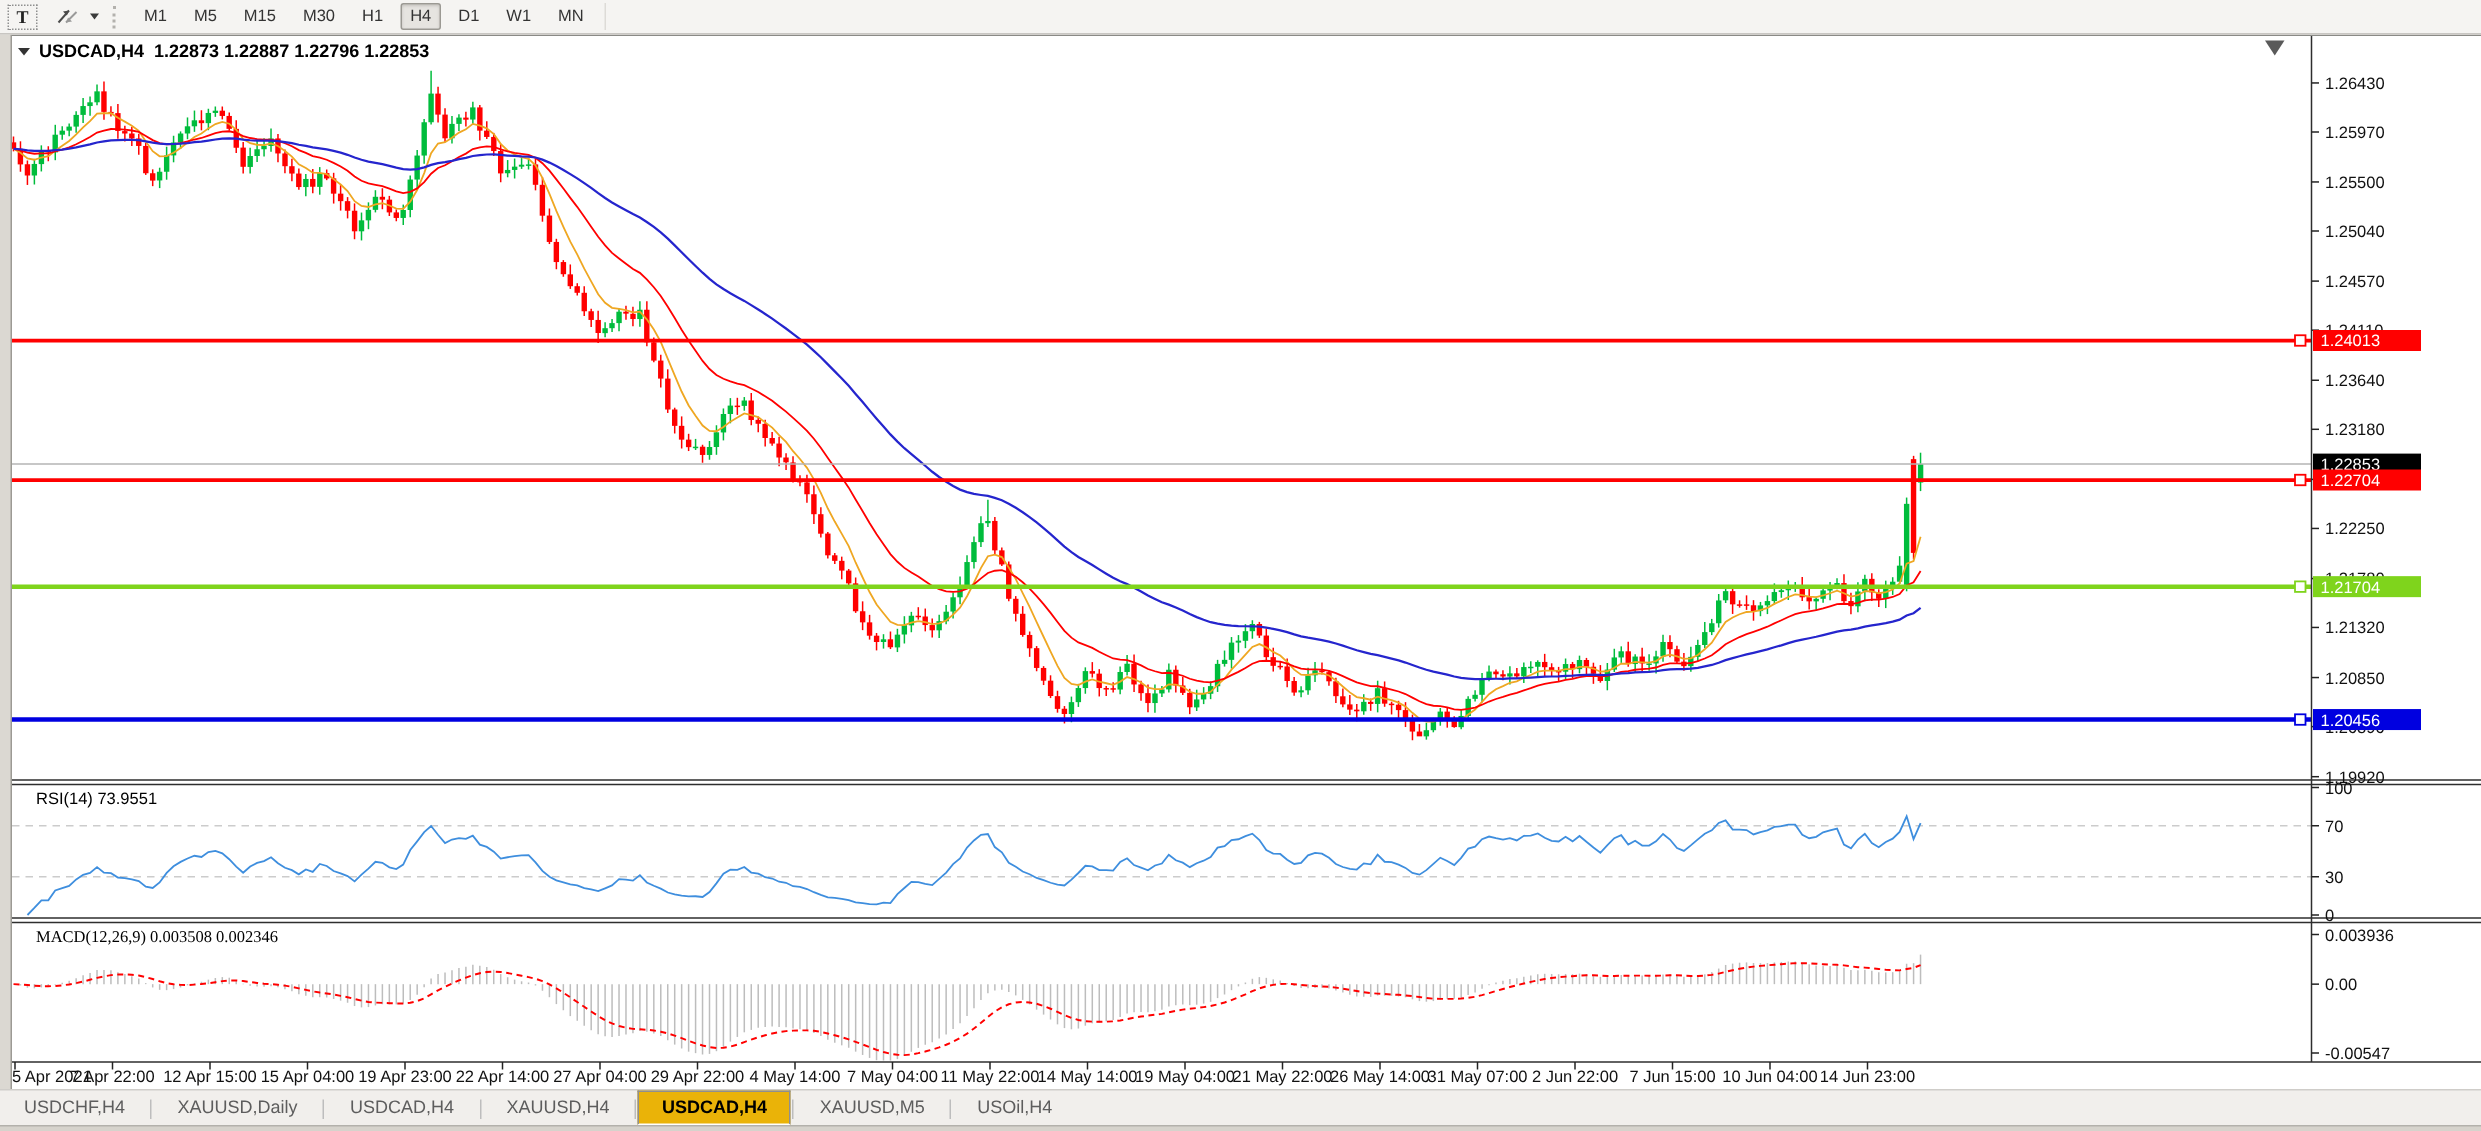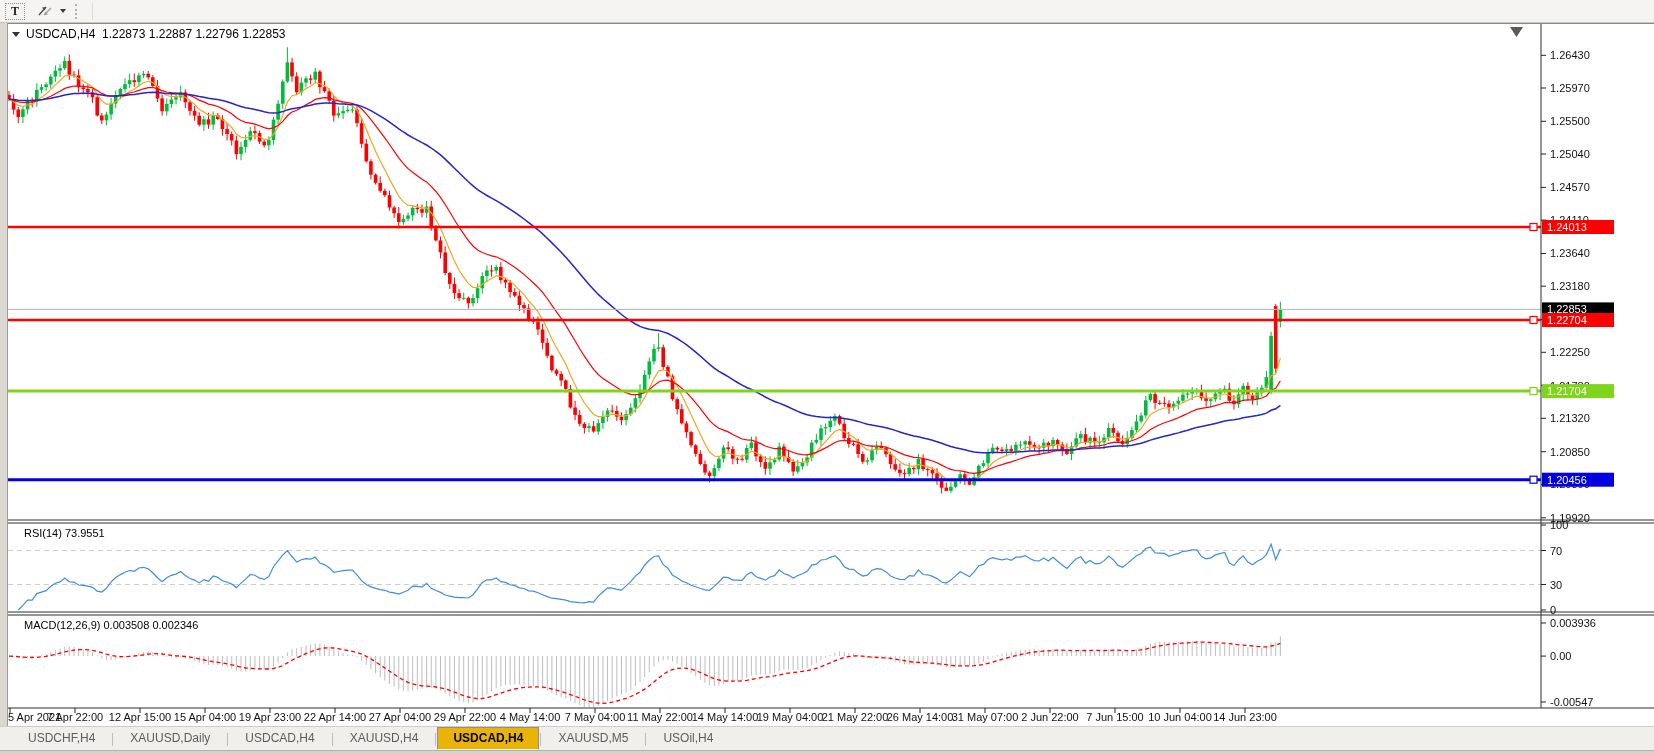--- a/index.html
+++ b/index.html
@@ -17,30 +17,30 @@
   .vsep{width:1px;height:18px;background:#dddbd7;margin:0 5px;}
   .grip{width:3px;height:15px;border-left:2px dotted #b3b1ad;margin:0 7px 0 9px;}
   .tf{display:flex;align-items:center;}
   .tfbtn{min-width:24px;padding:2px 5px;margin:0 3px;background:transparent;border:1px solid transparent;
          font-size:11px;color:#333;text-align:center;border-radius:2px;cursor:default;font-family:"Liberation Sans",sans-serif;}
   .tfbtn.active{background:#e6e4e0;border:1px solid #9b9993;box-shadow:inset 0 1px 2px #c4c2be;}
 
   
   #chart-svg{position:absolute;top:0;left:0;z-index:1;}
   .chart-title{position:absolute;top:27px;left:12px;z-index:3;display:flex;align-items:center;gap:6px;
-               font-size:12px;font-weight:400;color:#000;white-space:pre;}
+               font-size:12px;font-weight:700;color:#000;white-space:pre;}
   .tri-down{width:0;height:0;border-left:4px solid transparent;border-right:4px solid transparent;
             border-top:5px solid #333;}
   .pane-label{position:absolute;left:24px;z-index:3;font-size:11px;color:#000;white-space:pre;}
   .rsi-label{top:527px;}
-  .macd-label{top:619px;}
+  .macd-label{top:619px;font-family:Liberation Serif, serif;}
 
   
   .tabbar{position:absolute;top:726px;left:0;width:1654px;height:24px;background:#f1efec;
-          border-top:1px solid #cfcdc9;display:flex;align-items:flex-end;z-index:6;padding-left:12px;box-sizing:border-box;}
+          border-top:1px solid #cfcdc9;display:flex;align-items:flex-end;z-index:6;box-sizing:border-box;}
   .tab{height:21px;line-height:20px;padding:0 15px;font-size:12px;color:#5d5d5d;background:transparent;
        border:1px solid transparent;cursor:default;white-space:nowrap;}
   .tab.active{background:#eab308;border:1px solid #8f8f8f;border-bottom:1px solid #ffffff;color:#000;font-weight:700;}
   .tabsep{width:1px;height:13px;background:#bdbdbd;margin:0 1px 4px 1px;}
   .bottomstrip{position:absolute;top:750px;left:0;width:1654px;height:4px;background:#d6d3cc;
                border-top:1px solid #b3b1ab;z-index:6;}
   .leftstrip{position:absolute;top:23px;left:0;width:7px;height:703px;background:#dbd8d2;
              border-right:1px solid #9c9a94;z-index:5;}
 </style>
 </head>
@@ -53,20 +53,31 @@
     <div class="toolgroup">
       <svg width="20" height="14" viewBox="0 0 20 14">
         <path d="M4 11 L11 3" stroke="#4a4a4a" stroke-width="1.3" fill="none"></path>
         <path d="M11 3 l-4 0.6 2.6 2.8 z" fill="#4a4a4a"></path>
         <path d="M9 11 L16 4" stroke="#9a9a9a" stroke-width="1.3" fill="none"></path>
         <path d="M9 11 l4 -0.6 -2.6 -2.8 z" fill="#9a9a9a"></path>
       </svg>
       <span class="caret"></span>
     </div>
     <span class="grip"></span>
+    <nav class="tf" id="tf">
+        <button class="tfbtn">M1</button>
+        <button class="tfbtn">M5</button>
+        <button class="tfbtn">M15</button>
+        <button class="tfbtn">M30</button>
+        <button class="tfbtn">H1</button>
+        <button class="tfbtn active">H4</button>
+        <button class="tfbtn">D1</button>
+        <button class="tfbtn">W1</button>
+        <button class="tfbtn">MN</button>
+      </nav>
     <span class="vsep"></span>
   </div>
 
   <div class="leftstrip"></div>
 
   <svg id="chart-svg" width="1654" height="754">
       <rect x="7" y="23" width="1647" height="703" fill="#ffffff"></rect>
       <g>
         <line x1="9" y1="91.0" x2="9" y2="100.9" stroke="#ff0000" stroke-width="1"></line>
         <rect x="7.2" y="94.9" width="3.6" height="4.3" fill="#ff0000"></rect>

